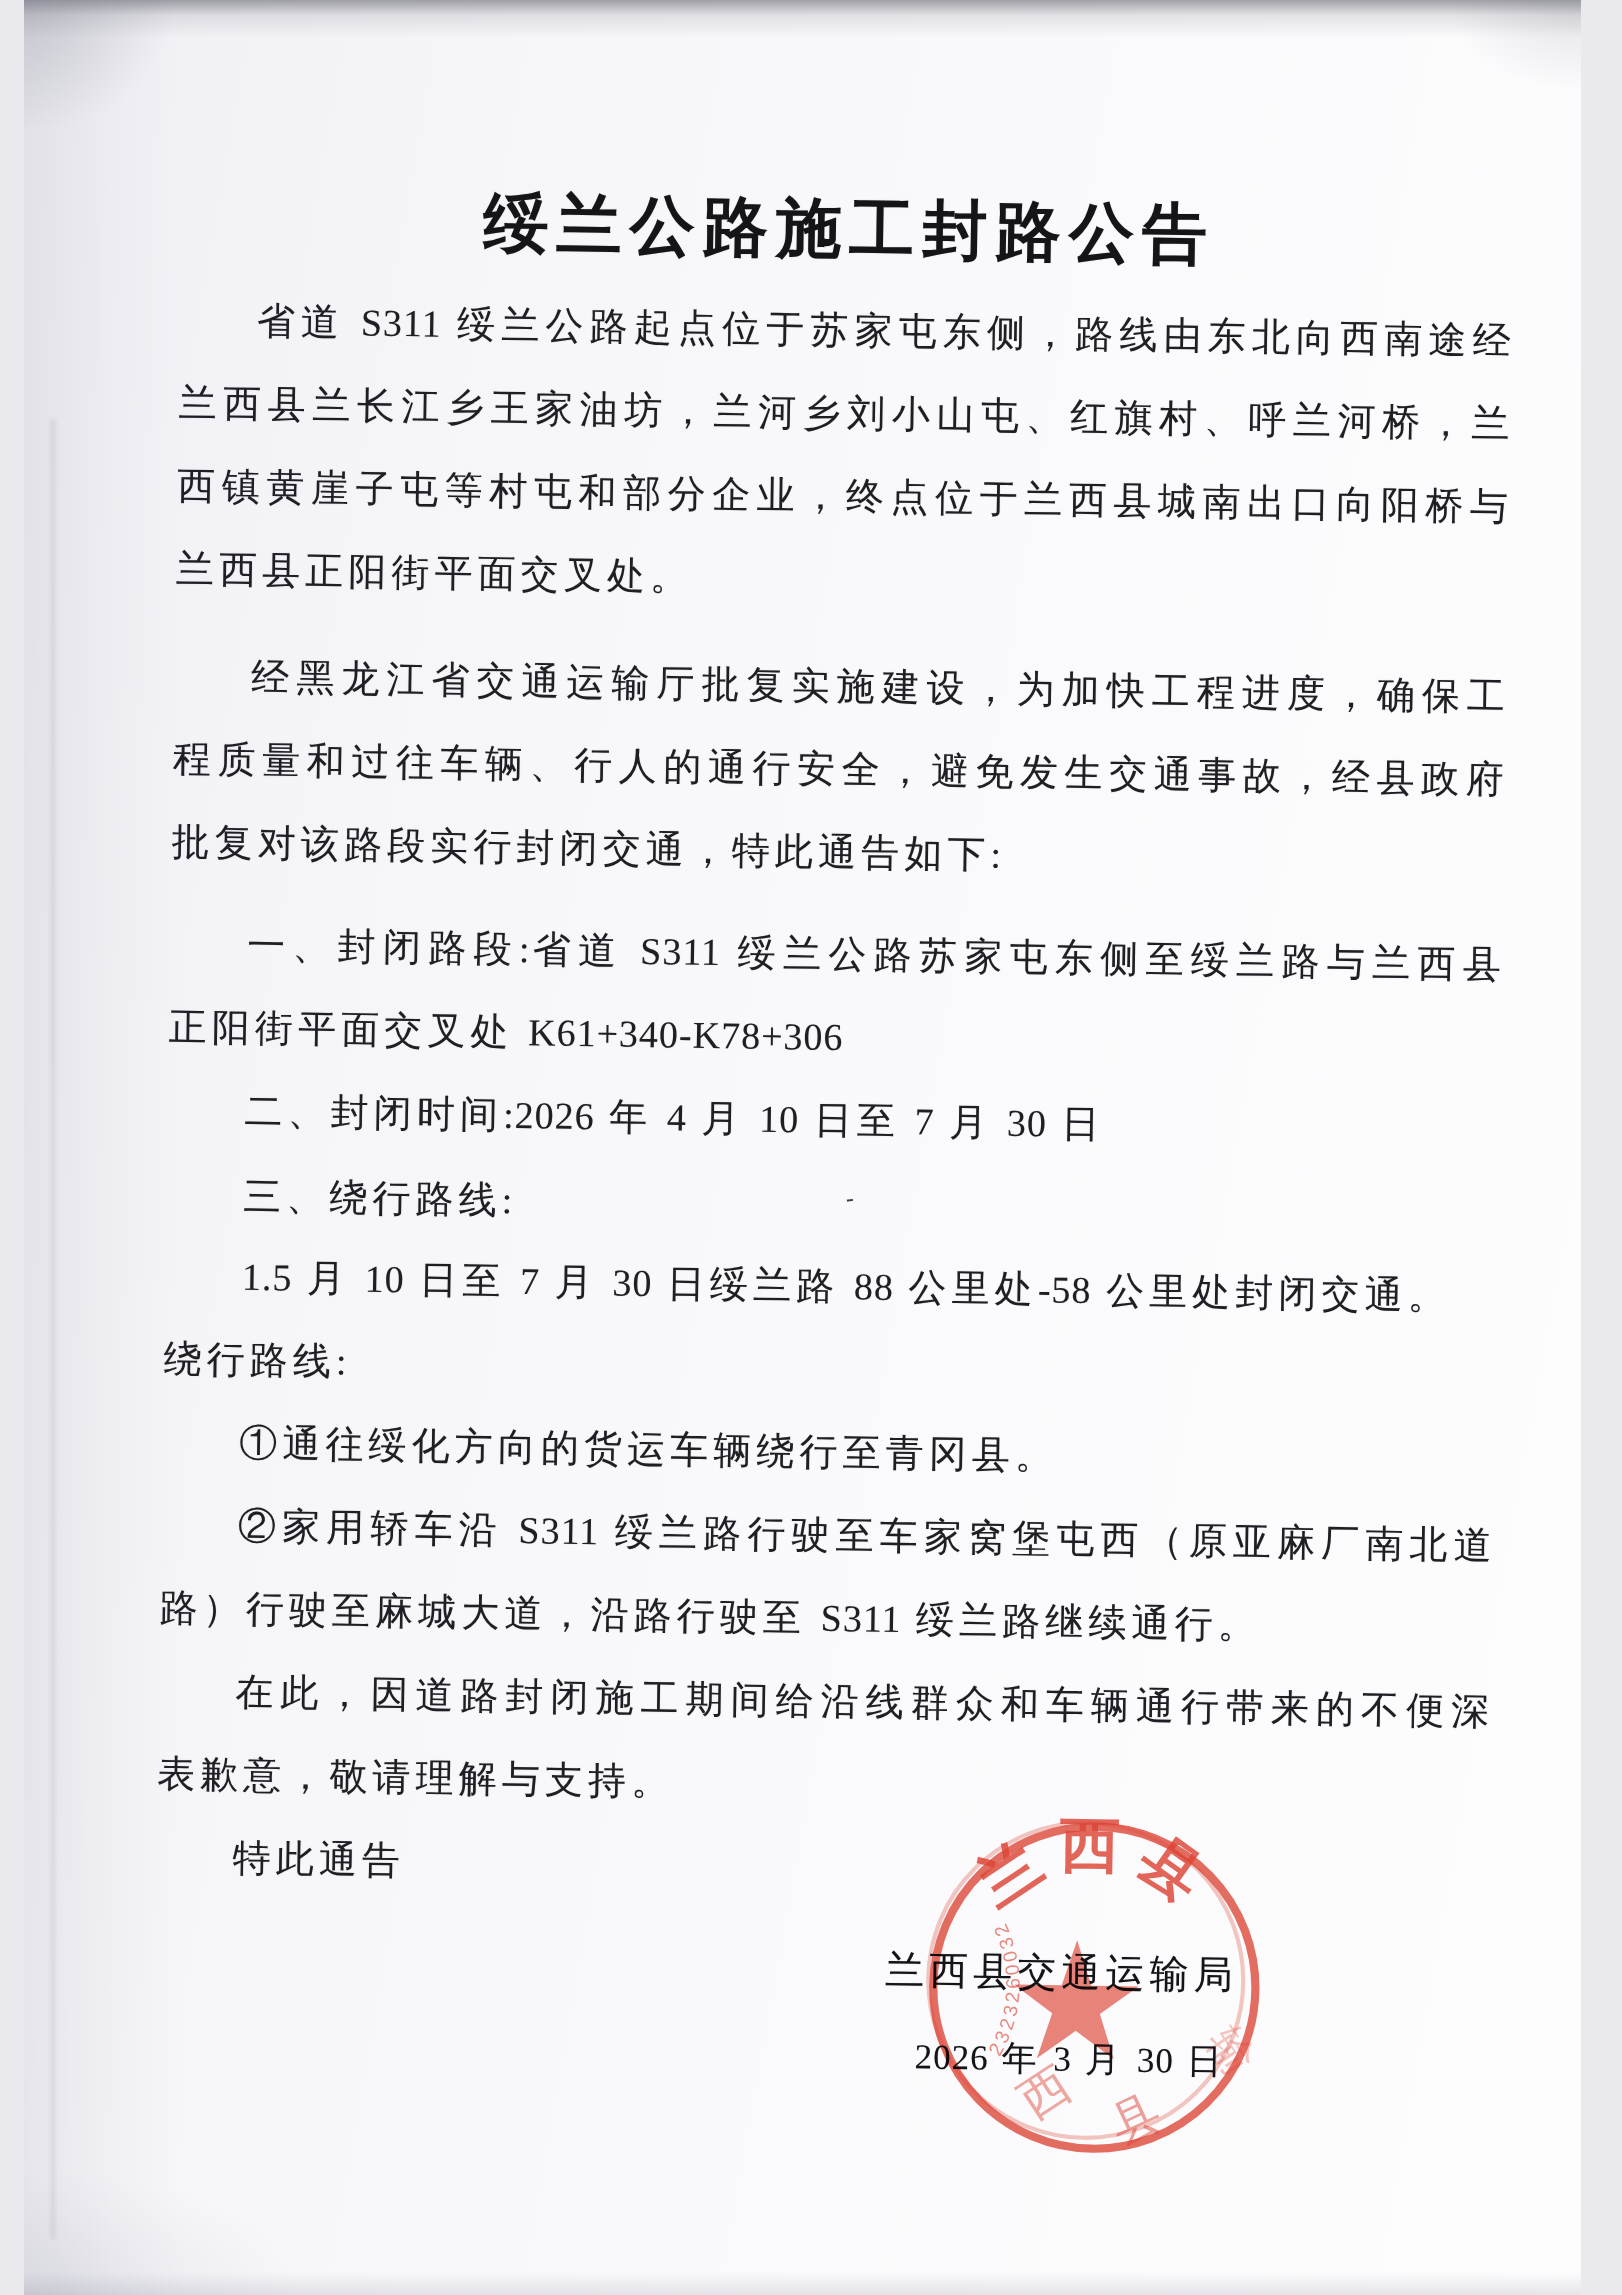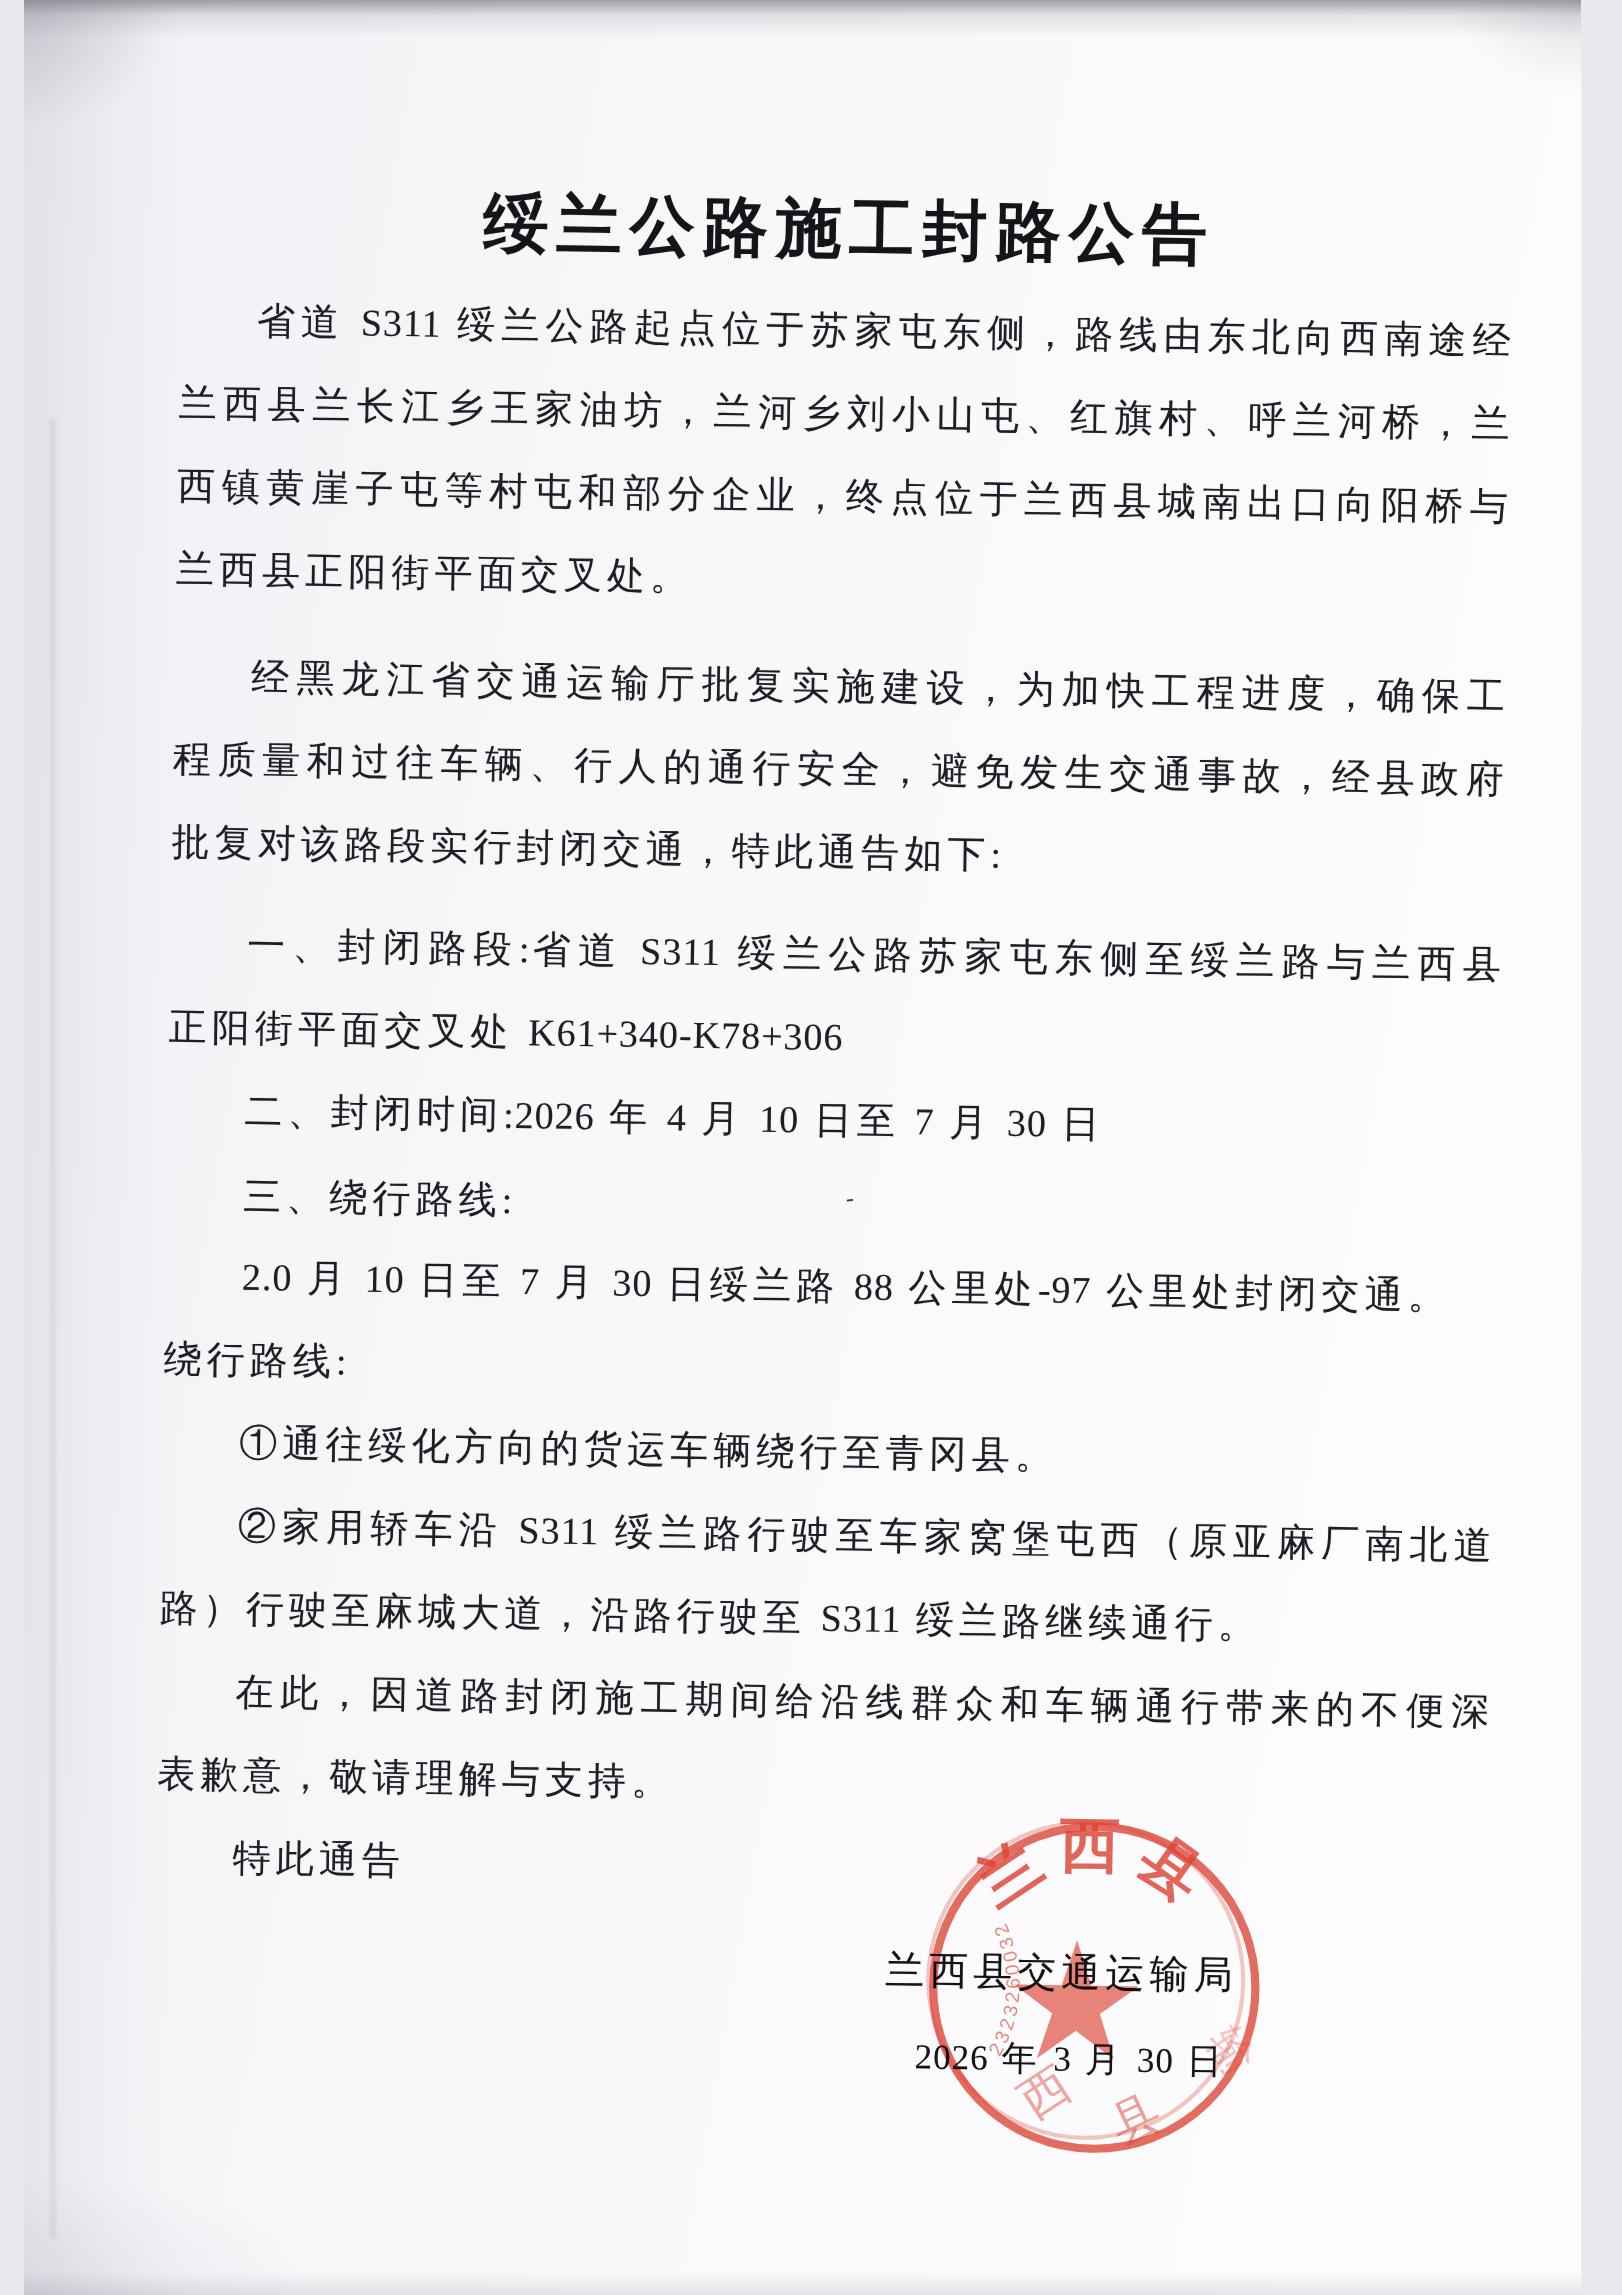--- a/index.html
+++ b/index.html
@@ -117,21 +117,21 @@
     <div class="ln"><span>兰西县正阳街平面交叉处。</span></div>
 
     <div class="ln ind full gapA"><span>经黑龙江省交通运输厅批复实施建设，为加快工程进度，确保工</span></div>
     <div class="ln full"><span>程质量和过往车辆、行人的通行安全，避免发生交通事故，经县政府</span></div>
     <div class="ln"><span>批复对该路段实行封闭交通，特此通告如下<span class="lat">:</span></span></div>
 
     <div class="ln ind full gapB"><span>一、封闭路段<span class="lat">:</span>省道 <span class="lat">S311</span> 绥兰公路苏家屯东侧至绥兰路与兰西县</span></div>
     <div class="ln"><span>正阳街平面交叉处 <span class="lat">K61+340-K78+306</span></span></div>
     <div class="ln ind"><span>二、封闭时间<span class="lat">:2026</span> 年 <span class="lat">4</span> 月 <span class="lat">10</span> 日至 <span class="lat">7</span> 月 <span class="lat">30</span> 日</span></div>
     <div class="ln ind"><span>三、绕行路线<span class="lat">:</span></span><span class="stray">-</span></div>
-    <div class="ln ind"><span><span class="lat">2.0</span> 月 <span class="lat">10</span> 日至 <span class="lat">7</span> 月 <span class="lat">30</span> 日绥兰路 <span class="lat">88</span> 公里处<span class="lat">-97</span> 公里处封闭交通。</span></div>
+    <div class="ln ind"><span><span class="lat">1.5</span> 月 <span class="lat">10</span> 日至 <span class="lat">7</span> 月 <span class="lat">30</span> 日绥兰路 <span class="lat">88</span> 公里处<span class="lat">-58</span> 公里处封闭交通。</span></div>
     <div class="ln"><span>绕行路线<span class="lat">:</span></span></div>
     <div class="ln ind"><span>①通往绥化方向的货运车辆绕行至青冈县。</span></div>
     <div class="ln ind full"><span>②家用轿车沿 <span class="lat">S311</span> 绥兰路行驶至车家窝堡屯西（原亚麻厂南北道</span></div>
     <div class="ln"><span>路）行驶至麻城大道，沿路行驶至 <span class="lat">S311</span> 绥兰路继续通行。</span></div>
     <div class="ln ind full"><span>在此，因道路封闭施工期间给沿线群众和车辆通行带来的不便深</span></div>
     <div class="ln"><span>表歉意，敬请理解与支持。</span></div>
     <div class="ln ind"><span>特此通告</span></div>
 
     <div class="sig">兰西县交通运输局</div>
     <div class="docdate"><span class="lat">2026</span> 年 <span class="lat">3</span> 月 <span class="lat">30</span> 日</div>

